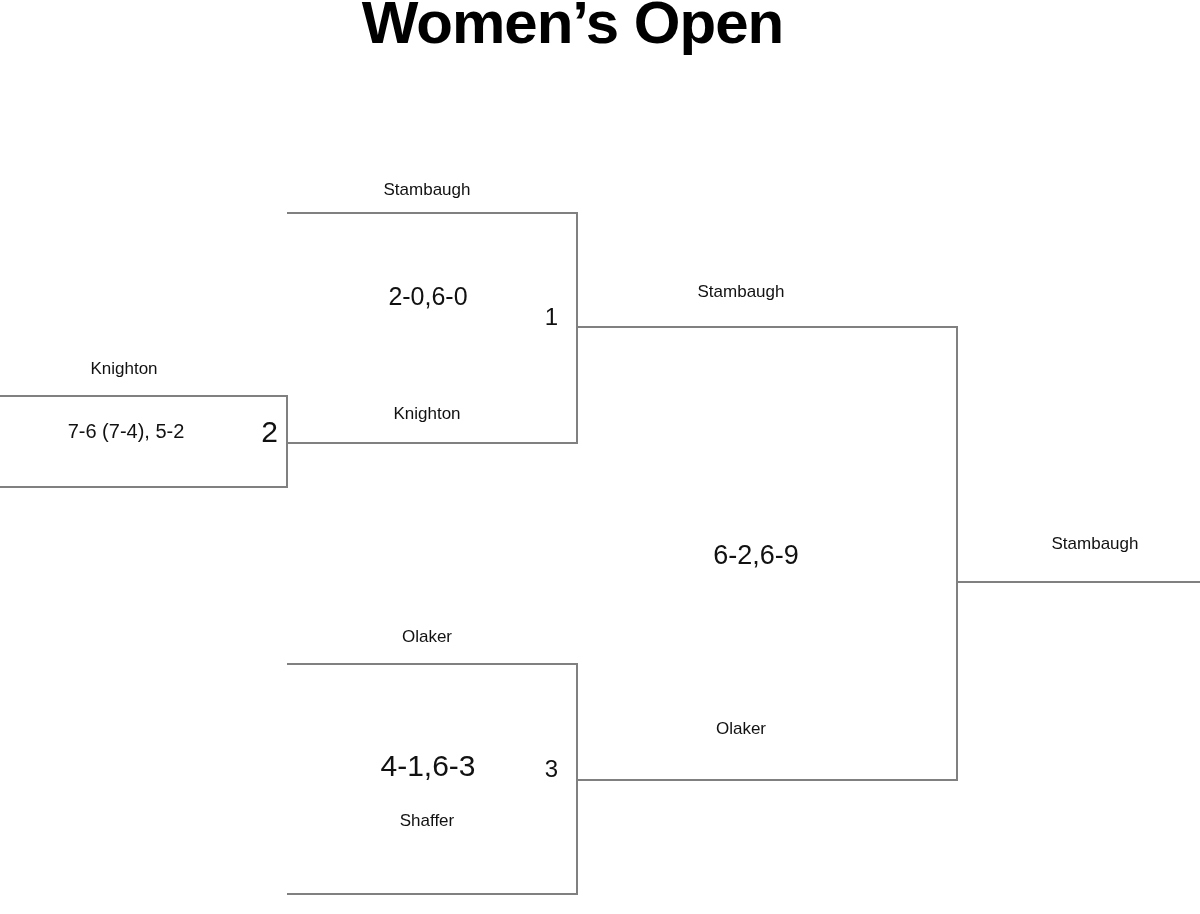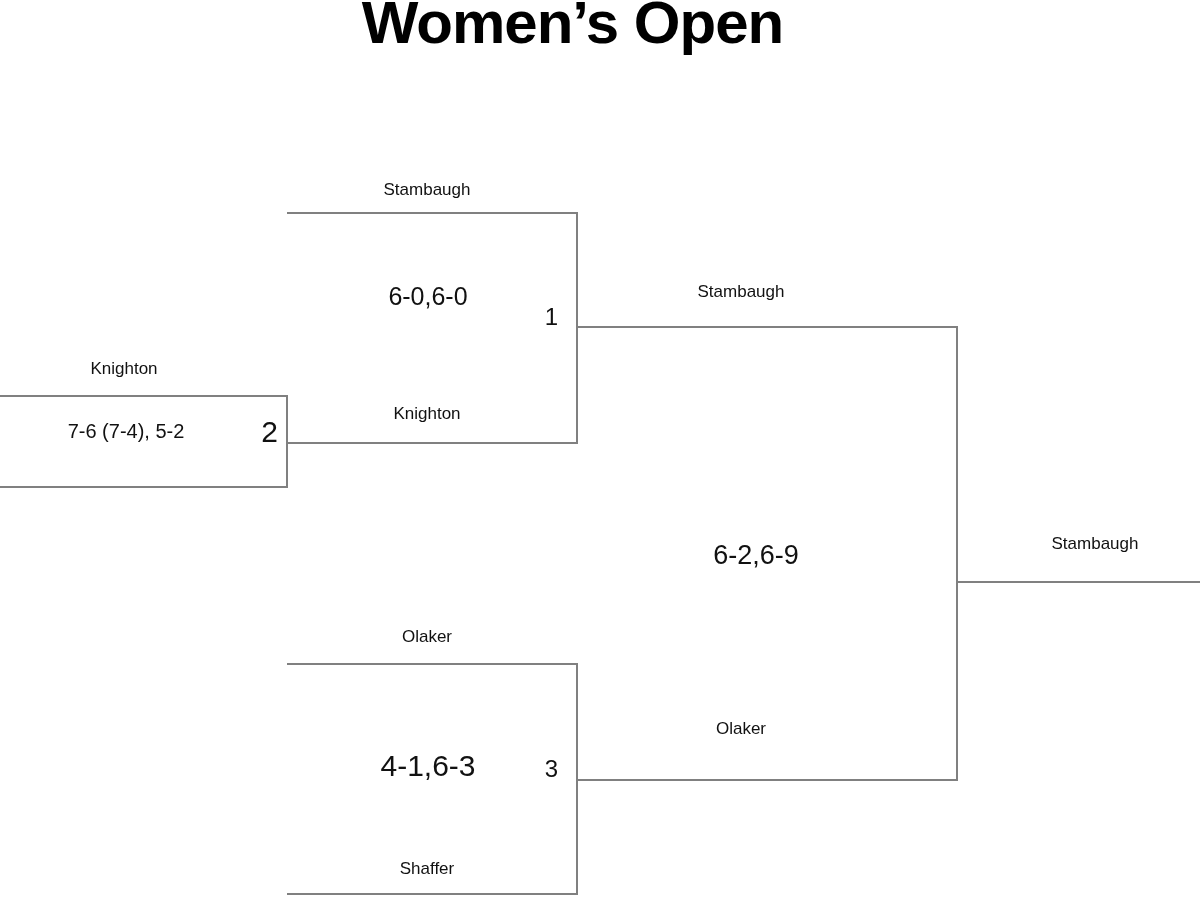--- a/index.html
+++ b/index.html
@@ -61,21 +61,21 @@
 </head>
 <body>
 
 <div class="page">
 
   <div class="title">Women’s Open</div>
 
   <div class="lbl" style="left:307px; top:181px; width:240px;">Stambaugh</div>
   <div class="line-h" style="left:287px; top:212px; width:291px;"></div>
 
-  <div class="lbl score-md" style="left:308px; top:284px; width:240px;">6-0,6-0</div>
+  <div class="lbl score-md" style="left:308px; top:284px; width:240px;">2-0,6-0</div>
   <div class="num" style="left:518px; top:305px; font-size:24px;">1</div>
 
   <div class="lbl" style="left:307px; top:405px; width:240px;">Knighton</div>
 
   <div class="line-v" style="left:576px; top:212px; height:232px;"></div>
   <div class="line-h" style="left:576px; top:326px; width:382px;"></div>
   <div class="lbl" style="left:621px; top:283px; width:240px;">Stambaugh</div>
 
   <div class="lbl" style="left:4px; top:360px; width:240px;">Knighton</div>
   <div class="line-h" style="left:0px; top:395px; width:288px;"></div>
@@ -87,21 +87,21 @@
 
   <div class="line-v" style="left:286px; top:395px; height:93px;"></div>
   <div class="line-h" style="left:286px; top:442px; width:292px;"></div>
 
   <div class="lbl" style="left:307px; top:628px; width:240px;">Olaker</div>
   <div class="line-h" style="left:287px; top:663px; width:291px;"></div>
 
   <div class="lbl score-lg" style="left:308px; top:751px; width:240px;">4-1,6-3</div>
   <div class="num" style="left:518px; top:757px; font-size:24px;">3</div>
 
-  <div class="lbl" style="left:307px; top:860px; width:240px;">Shaffer</div>
+  <div class="lbl" style="left:307px; top:812px; width:240px;">Shaffer</div>
   <div class="line-h" style="left:287px; top:893px; width:291px;"></div>
 
   <div class="line-v" style="left:576px; top:663px; height:232px;"></div>
   <div class="line-h" style="left:576px; top:779px; width:382px;"></div>
   <div class="lbl" style="left:621px; top:720px; width:240px;">Olaker</div>
 
   <div class="lbl score-xl" style="left:636px; top:542px; width:240px;">6-2,6-9</div>
 
   <div class="line-v" style="left:956px; top:326px; height:455px;"></div>
   <div class="line-h" style="left:956px; top:581px; width:244px;"></div>

